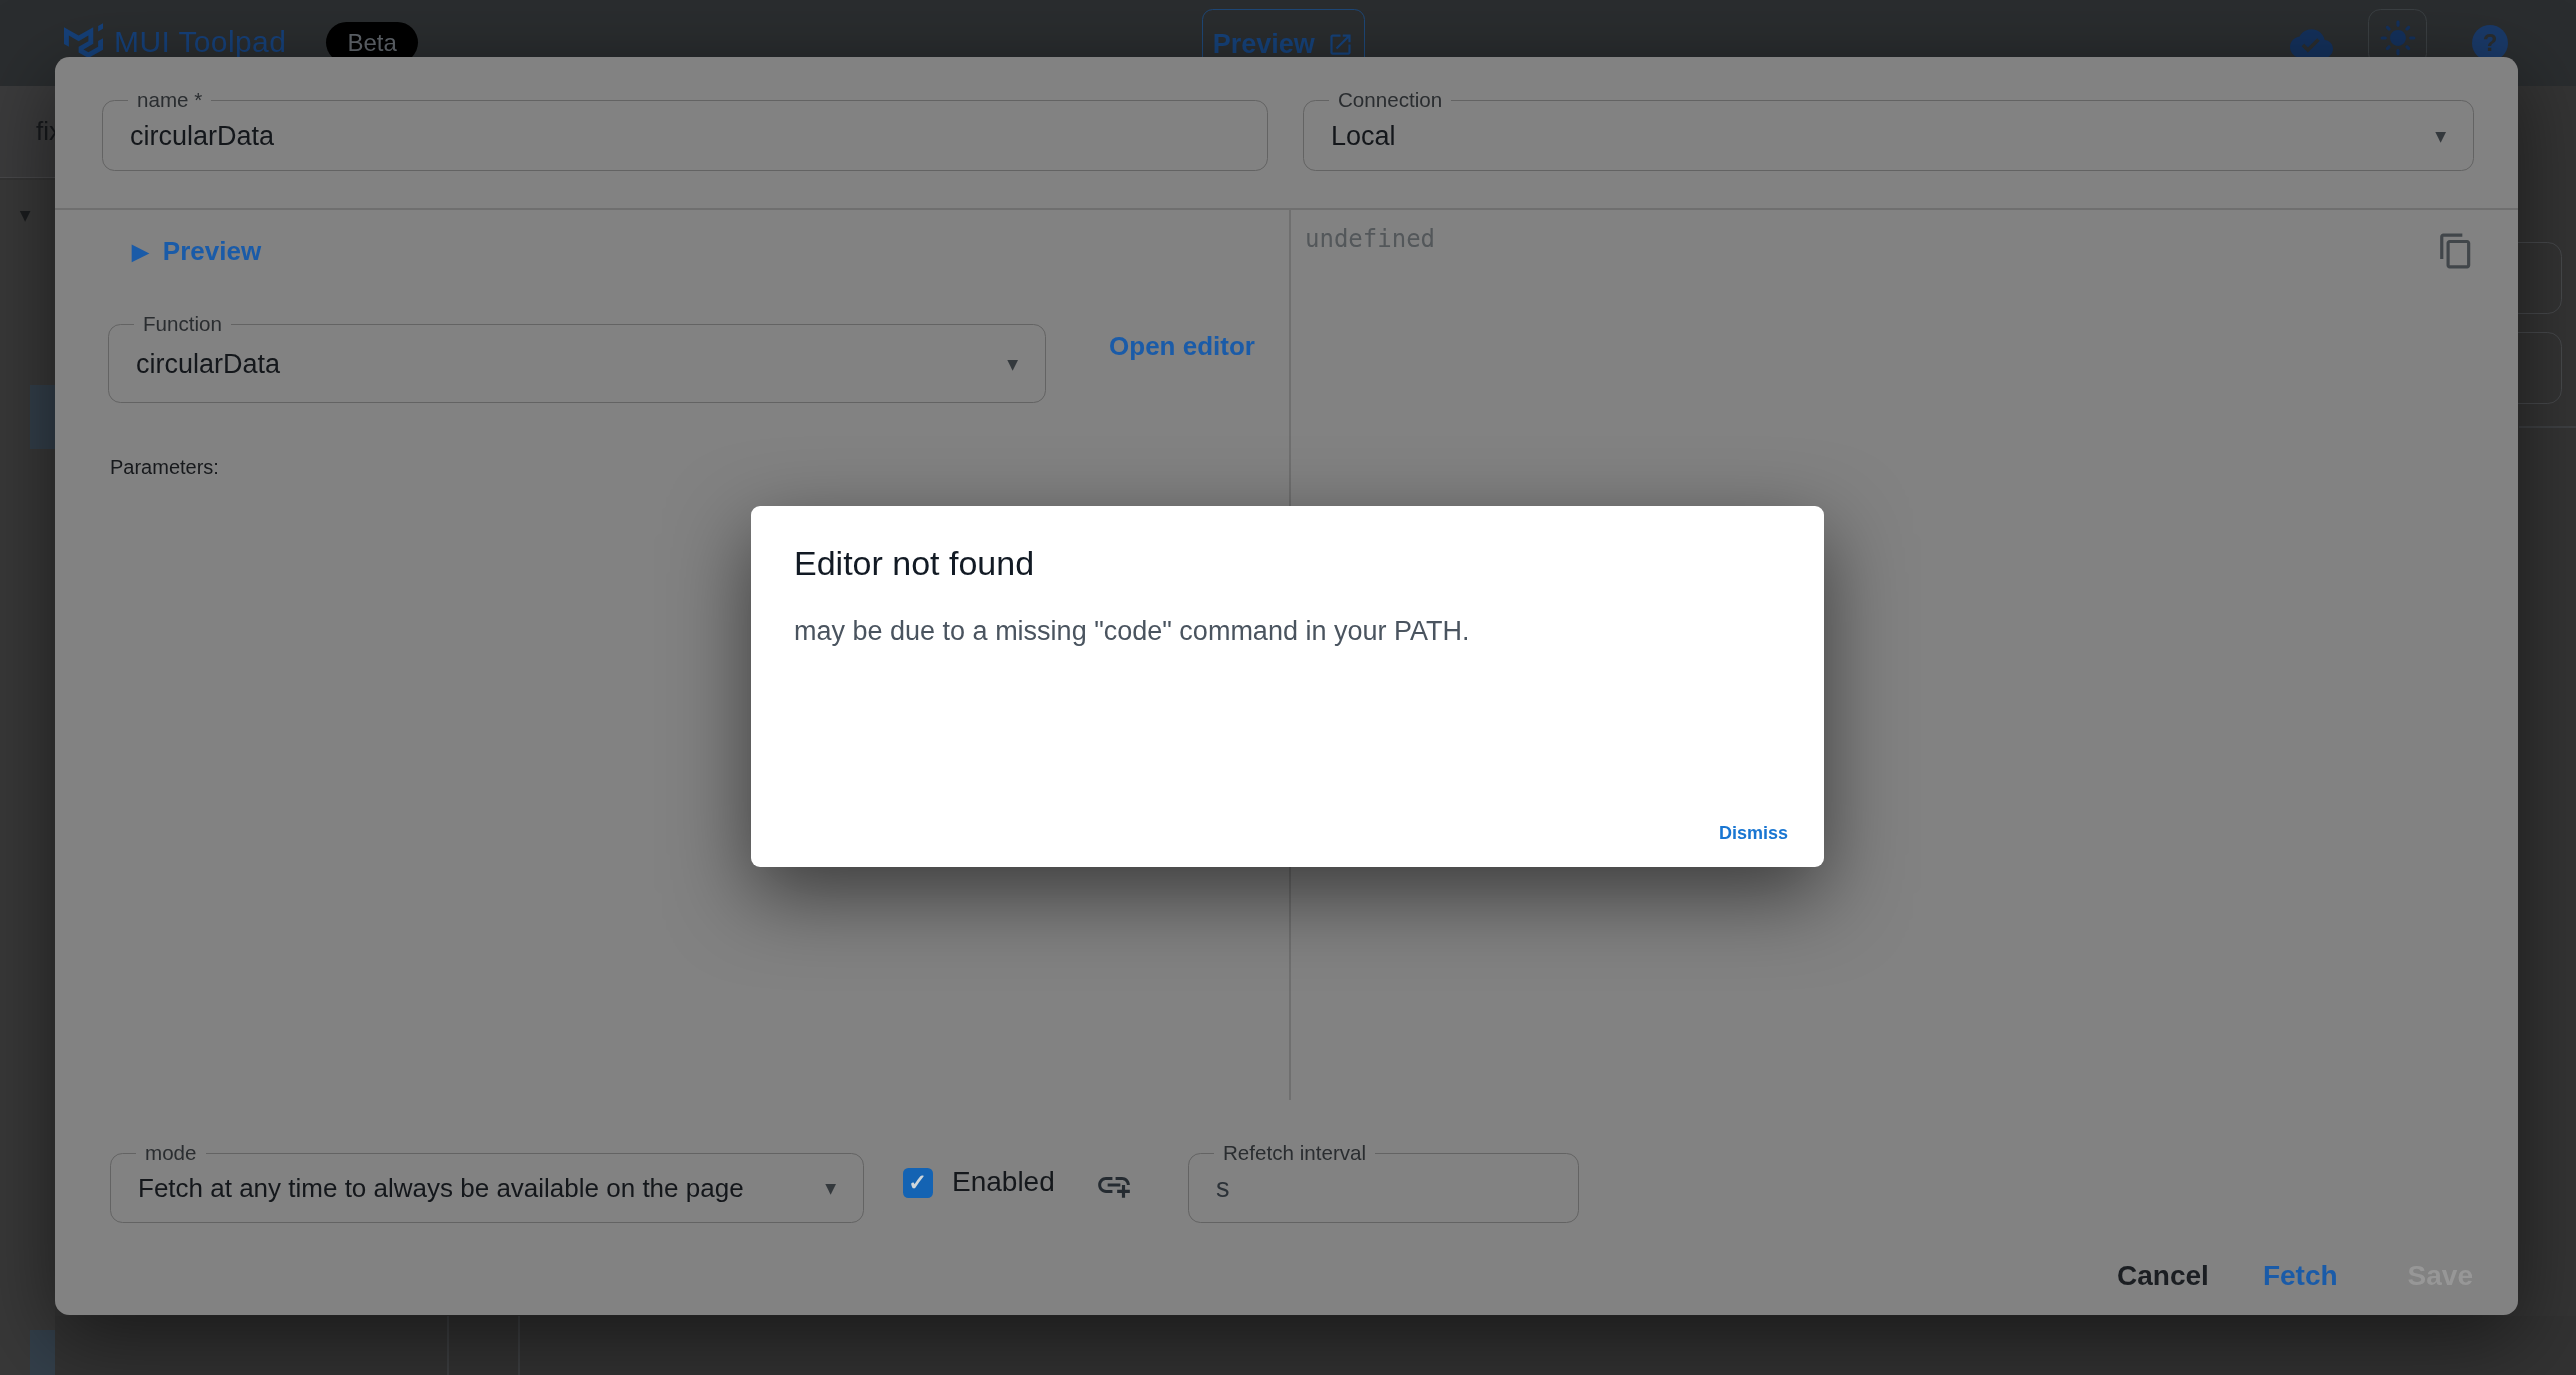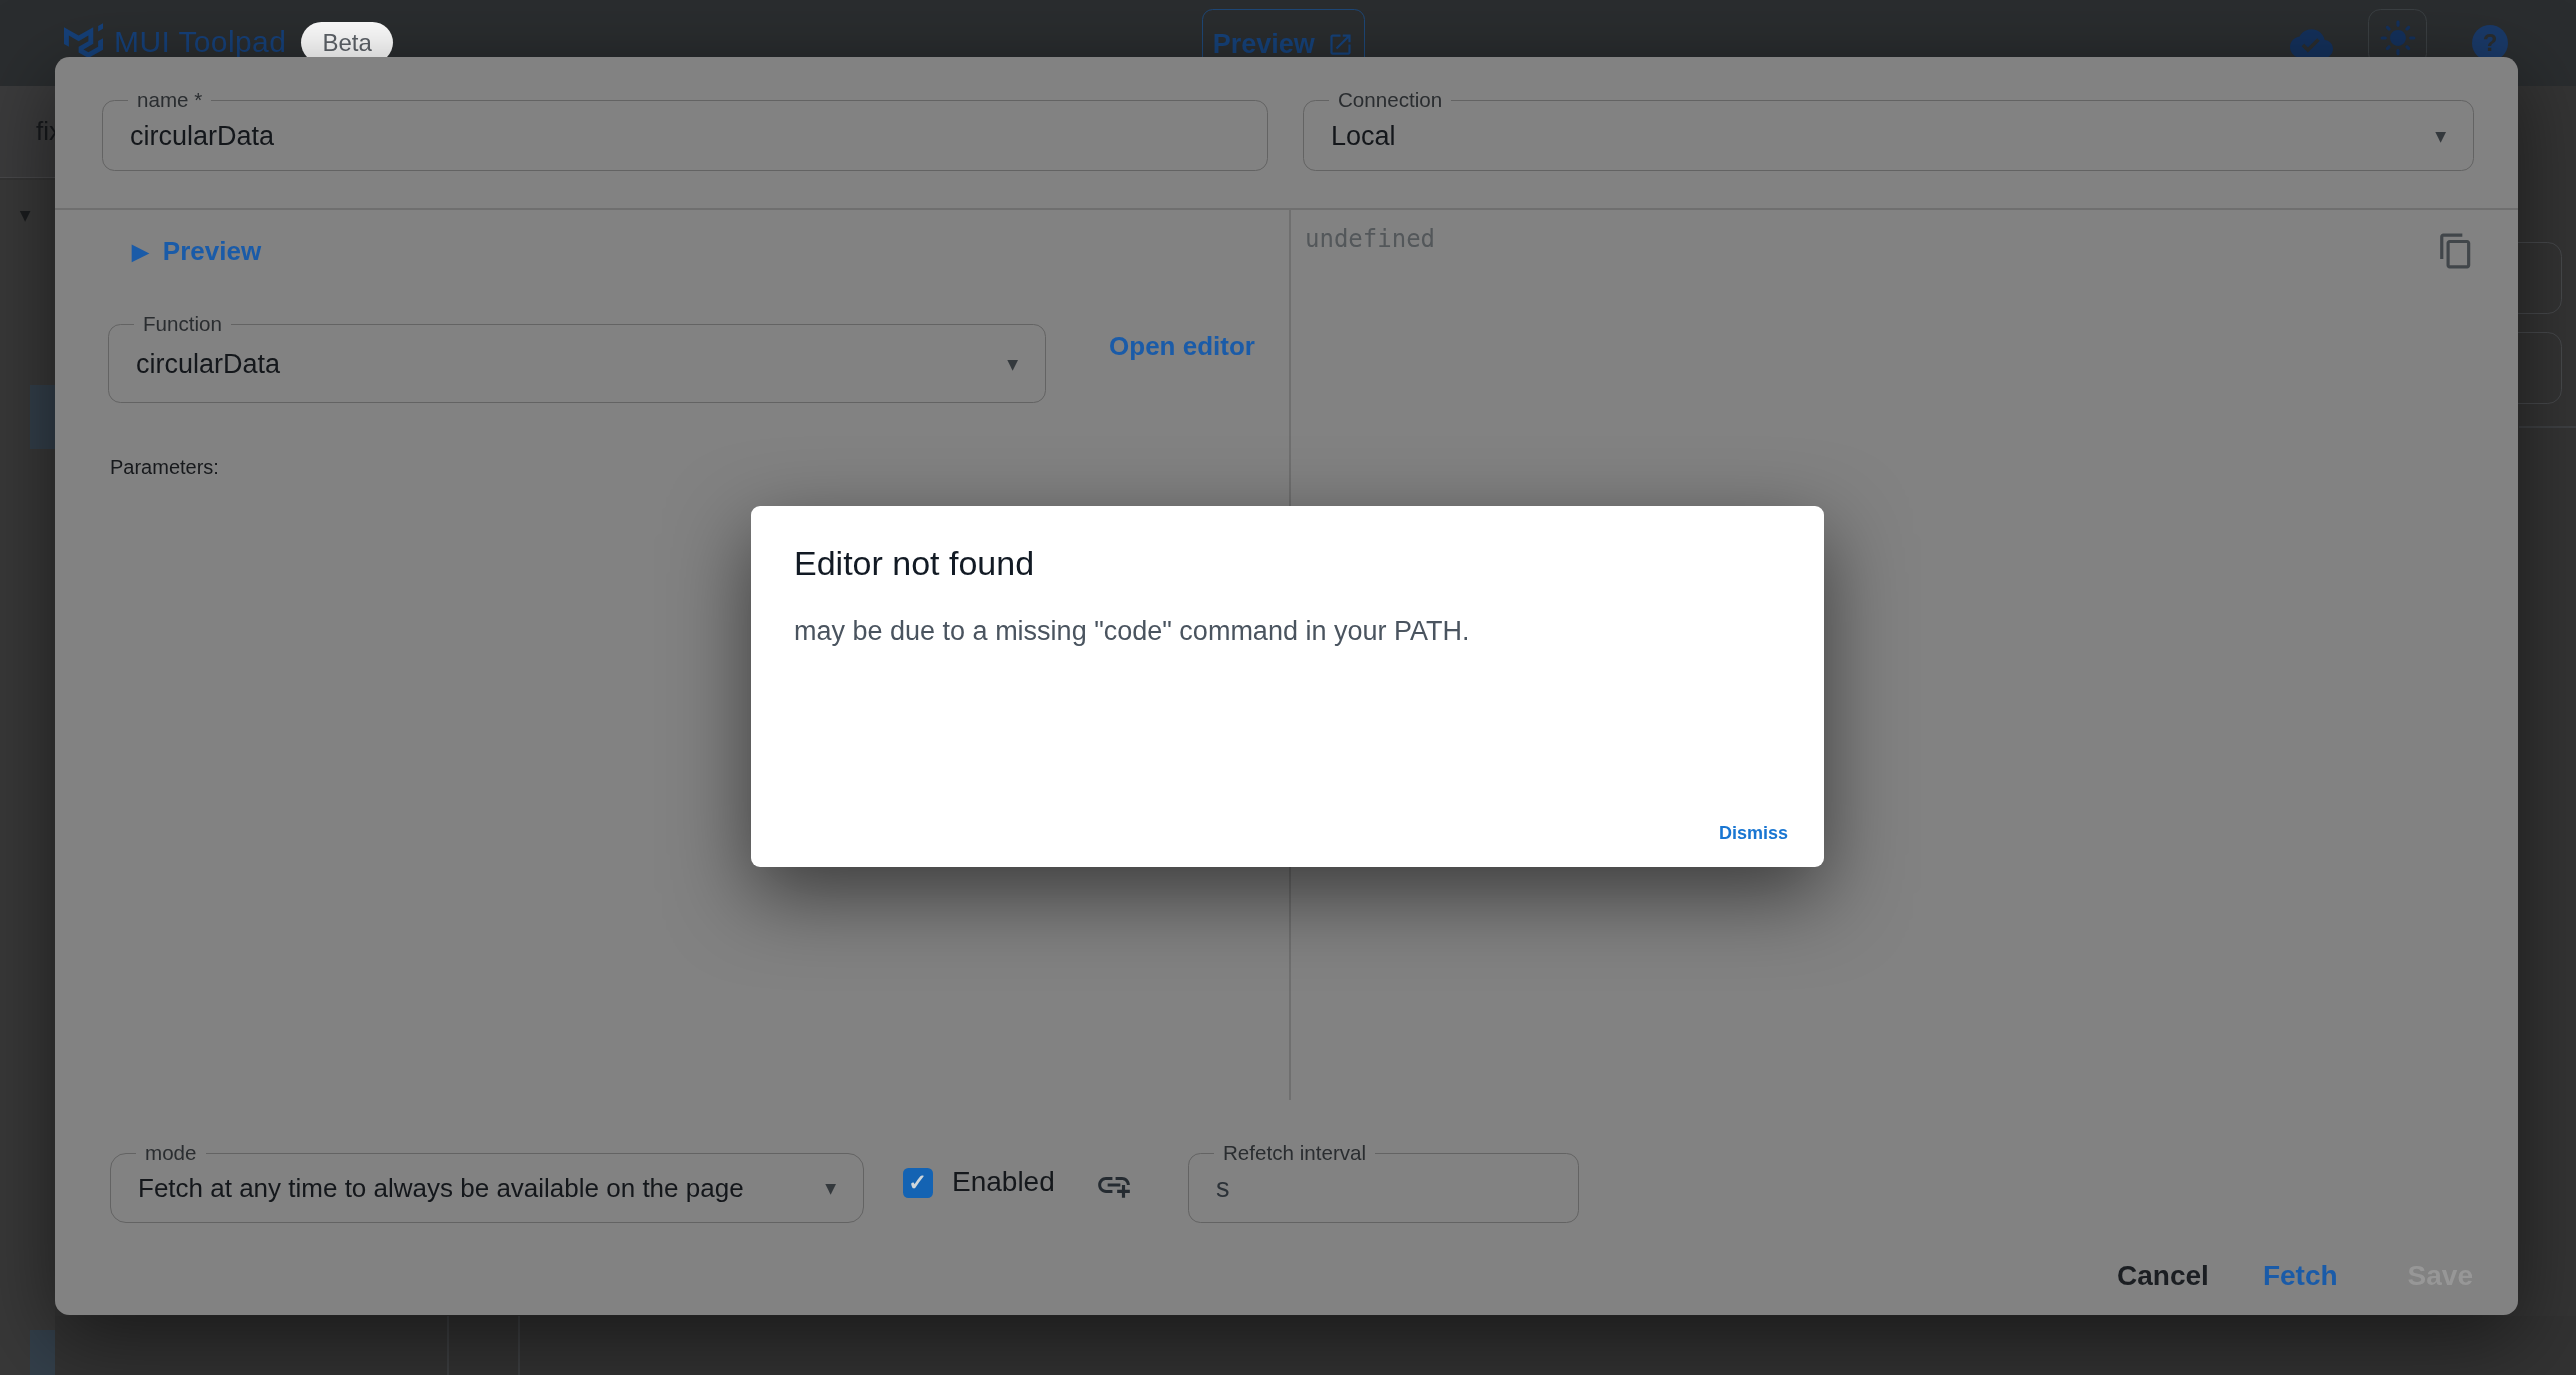--- a/index.html
+++ b/index.html
@@ -4,22 +4,22 @@
 <style>
   * { margin:0; padding:0; box-sizing:border-box; }
   html,body { width:2576px; height:1376px; overflow:hidden; background:#343434;
               font-family:"Liberation Sans", sans-serif; }
 
   
   .topbar { position:absolute; left:0; top:0; width:2576px; height:86px; background:#2a2d2f; }
   .logo-wrap { position:absolute; left:64px; top:23px; width:39px; height:36px; }
   .app-title { position:absolute; left:114px; top:25px; font-size:30px; font-weight:400;
                color:#16417a; letter-spacing:0.4px; }
-  .beta-chip { position:absolute; left:301px; top:21.5px; height:41px; padding:0 21.5px;
-               background:#ffffff; border-radius:20.6px; color:#5f646a; font-size:24px;
+  .beta-chip { position:absolute; left:326px; top:21.5px; height:41px; padding:0 21.5px;
+               background:#000000; border-radius:20.6px; color:#5f646a; font-size:24px;
                line-height:41px; }
   .preview-btn { position:absolute; left:1202px; top:9px; height:70px; width:163px;
                  border:1.8px solid #1e4878; border-radius:10.7px; display:flex; align-items:center;
                  justify-content:center; gap:12.5px; color:#16427a; font-size:27px; font-weight:700; }
   .hdr-icon { position:absolute; top:21.5px; }
   .sun-btn { position:absolute; left:2368px; top:9px; width:59px; height:57px;
              border:1.8px solid #3b4043; border-radius:12.5px; display:flex; align-items:center;
              justify-content:center; }
   .help-circle { position:absolute; left:2472px; top:25px; width:36px; height:36px;
                  border-radius:50%; background:#1a3a69; display:flex; align-items:center;
@@ -181,21 +181,21 @@
   <div class="result-pre">undefined</div>
 
   <div class="copy-btn">
     <span>
       <svg width="38" height="38" viewBox="0 0 24 24" fill="#41464a">
         <path d="M16 1H4c-1.1 0-2 .9-2 2v14h2V3h12V1zm3 4H8c-1.1 0-2 .9-2 2v14c0 1.1.9 2 2 2h11c1.1 0 2-.9 2-2V7c0-1.1-.9-2-2-2zm0 16H8V7h11v14z"></path>
       </svg>
     </span>
   </div>
 
-  <div class="field" style="left:55px; top:1096px; width:754px; height:70px;border-radius:16px;">
+  <div class="field" style="left:55px; top:1096px; width:754px; height:70px;">
     <span class="field-label">mode</span>
     <span class="field-value" style="font-size:26px;">Fetch at any time to always be available on the page</span>
     <span class="field-caret">▾</span>
   </div>
 
   <div class="checkbox">
     <span>✓</span>
   </div>
   <div class="enabled-label">Enabled</div>
 

